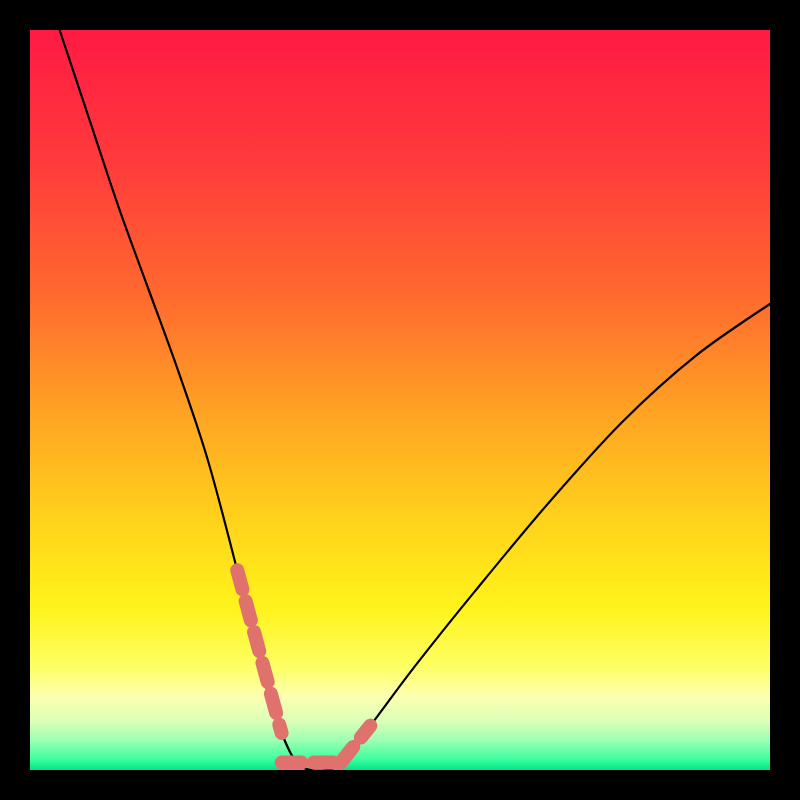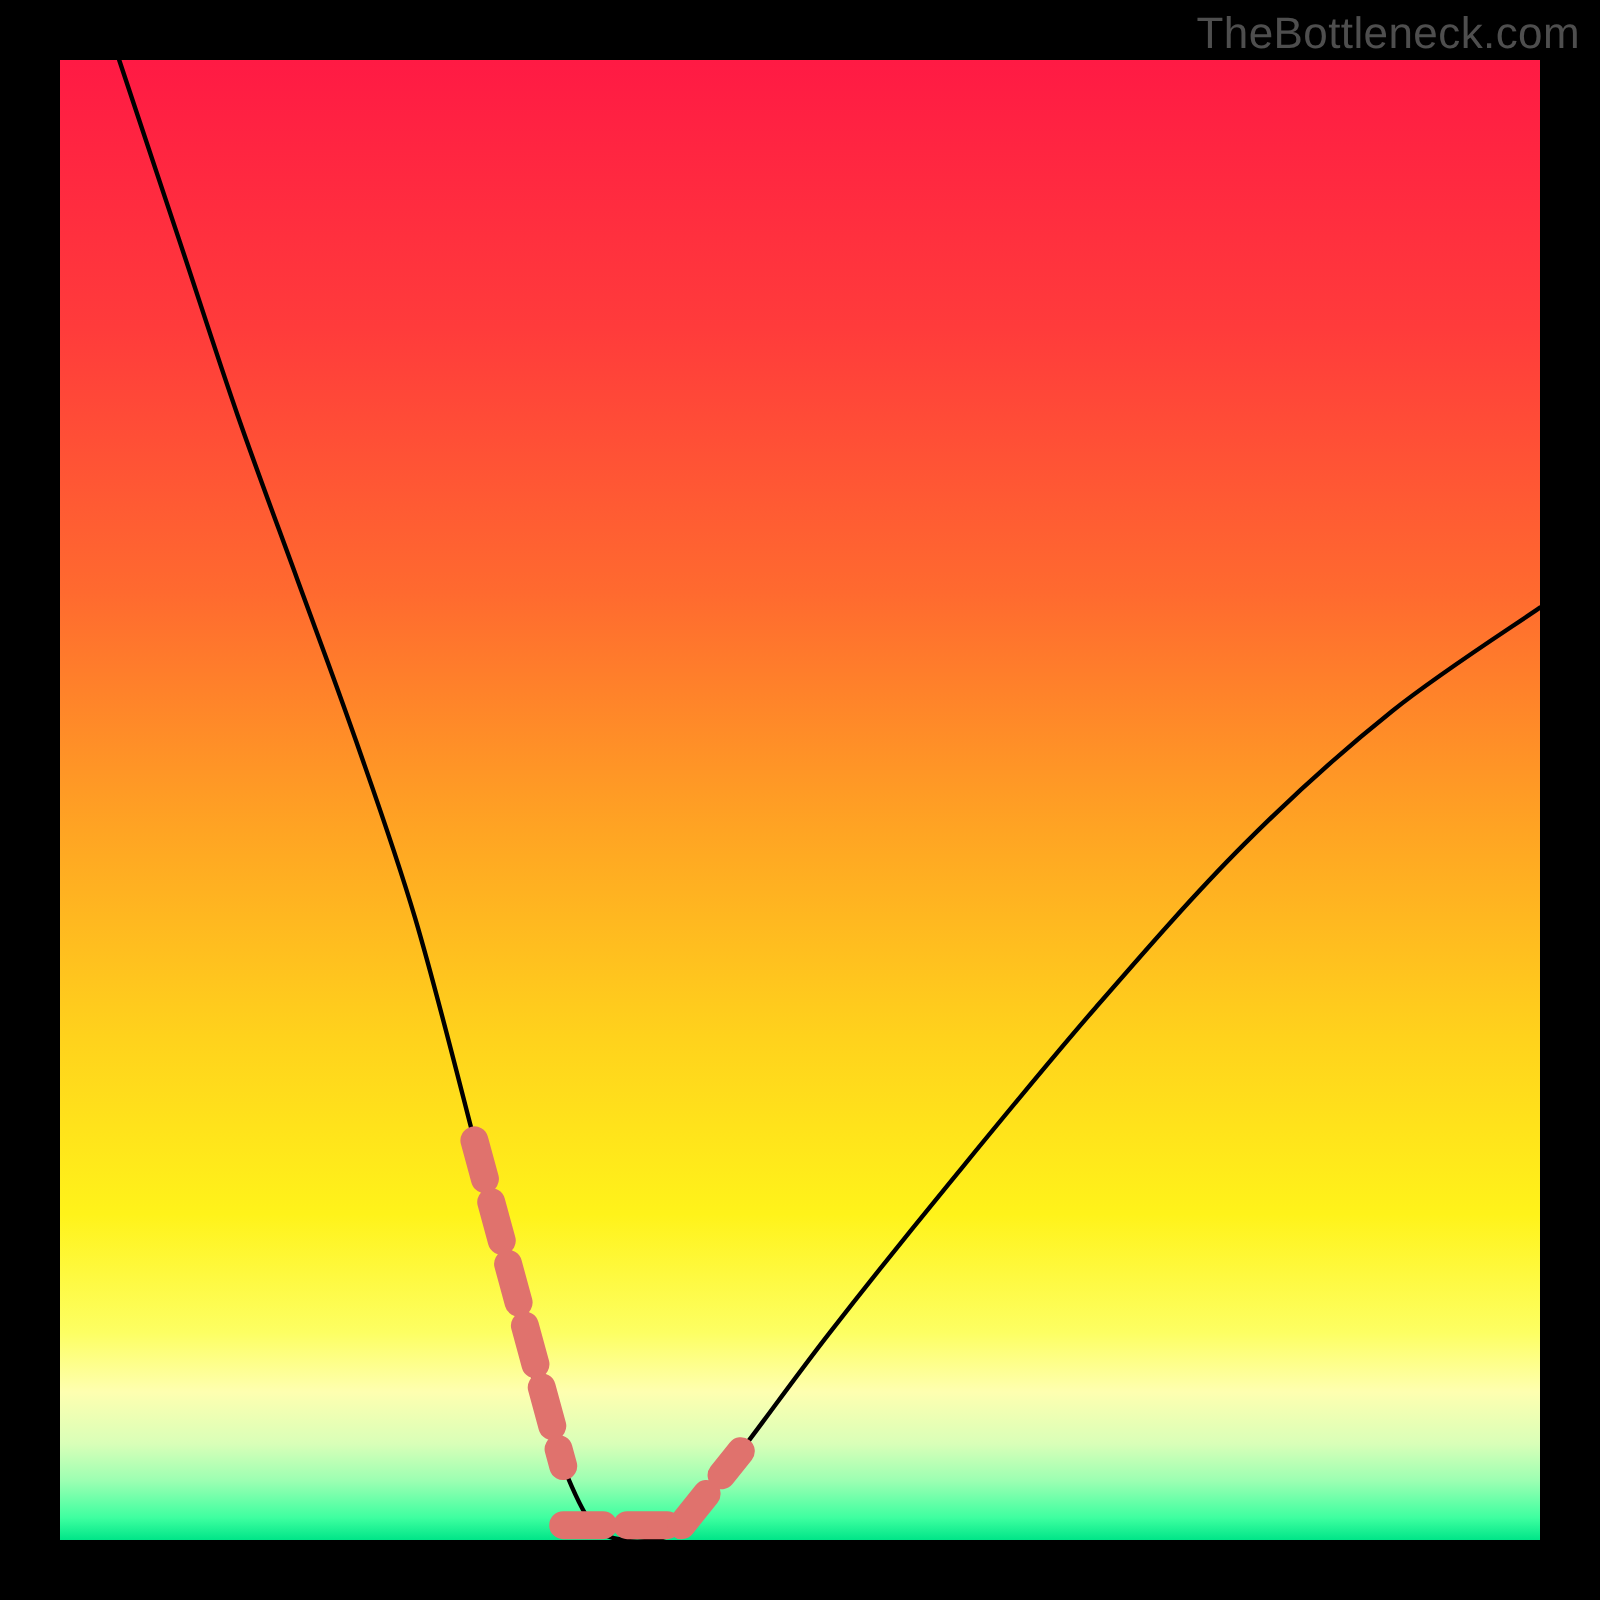--- a/index.html
+++ b/index.html
@@ -43,21 +43,20 @@
   }
   svg.curves {
     position: absolute;
     inset: 0;
   }
 </style>
 </head>
 <body>
 
 <div class="frame">
-  <div class="watermark">TheBottleneck.com</div>
   <div class="plot">
     <svg class="gradient" viewBox="0 0 740 740" preserveAspectRatio="none">
       <defs>
         <linearGradient id="bg" x1="0" y1="0" x2="0" y2="1">
             <stop offset="0%" stop-color="#ff1a44"></stop>
             <stop offset="18%" stop-color="#ff3b3b"></stop>
             <stop offset="36%" stop-color="#ff6a2f"></stop>
             <stop offset="52%" stop-color="#ffa423"></stop>
             <stop offset="66%" stop-color="#ffd21c"></stop>
             <stop offset="78%" stop-color="#fff31a"></stop>

